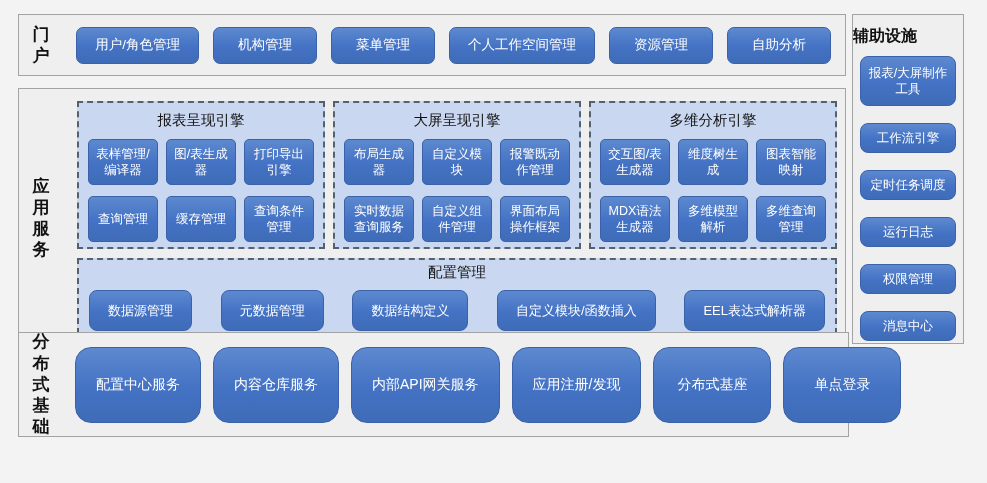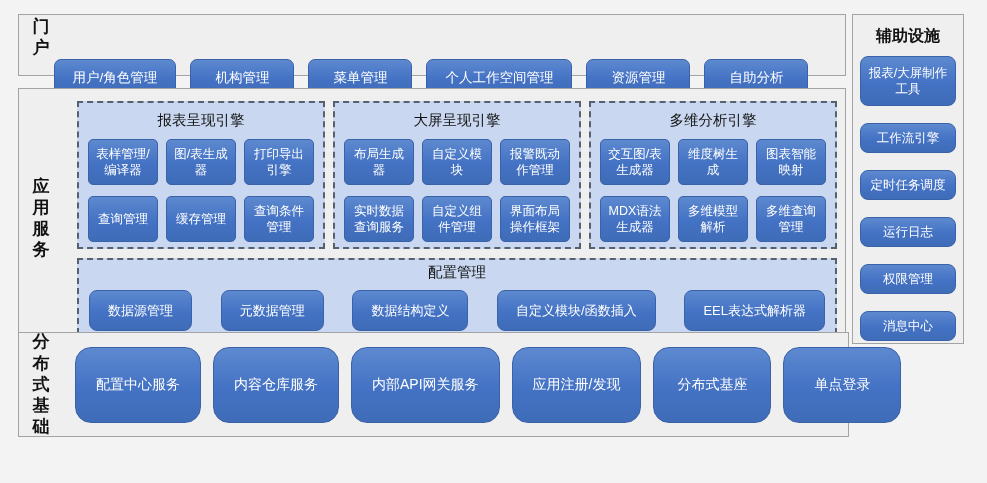--- a/index.html
+++ b/index.html
@@ -42,21 +42,21 @@
     color:#ffffff;
     border-radius:7px;
     display:flex;align-items:center;justify-content:center;
     text-align:center;
     box-sizing:border-box;
     cursor:pointer;
   }
   
   #portal{
     left:18px;top:14px;width:828px;height:62px;
-    display:flex;align-items:center;flex-direction:column;
+    display:flex;align-items:center;
   }
   .portal-row{
     flex:1;display:flex;justify-content:flex-end;
     align-items:center;
     padding:0 14px 0 12px;gap:14px;
   }
   .portal-row .btn{
     height:37px;padding:0 18px;
     font-size:13.5px;white-space:nowrap;
     min-width:104px;
@@ -108,21 +108,21 @@
   }
   .config-row .btn{
     height:41px;padding:0 18px;
     font-size:13px;white-space:nowrap;border-radius:8px;
   }
   
   #aux{
     left:852px;top:14px;width:112px;height:330px;
   }
   .aux-title{
-    text-align:center;font-weight:bold;font-size:16px;
+    text-align:left;font-weight:bold;font-size:16px;
     color:#111;margin:11px 0 9px;
   }
   .aux-col{
     display:flex;flex-direction:column;align-items:center;gap:17px;
   }
   .aux-col .btn{
     width:96px;height:30px;
     font-size:12.5px;line-height:1.3;
     border-radius:8px;white-space:nowrap;
   }

